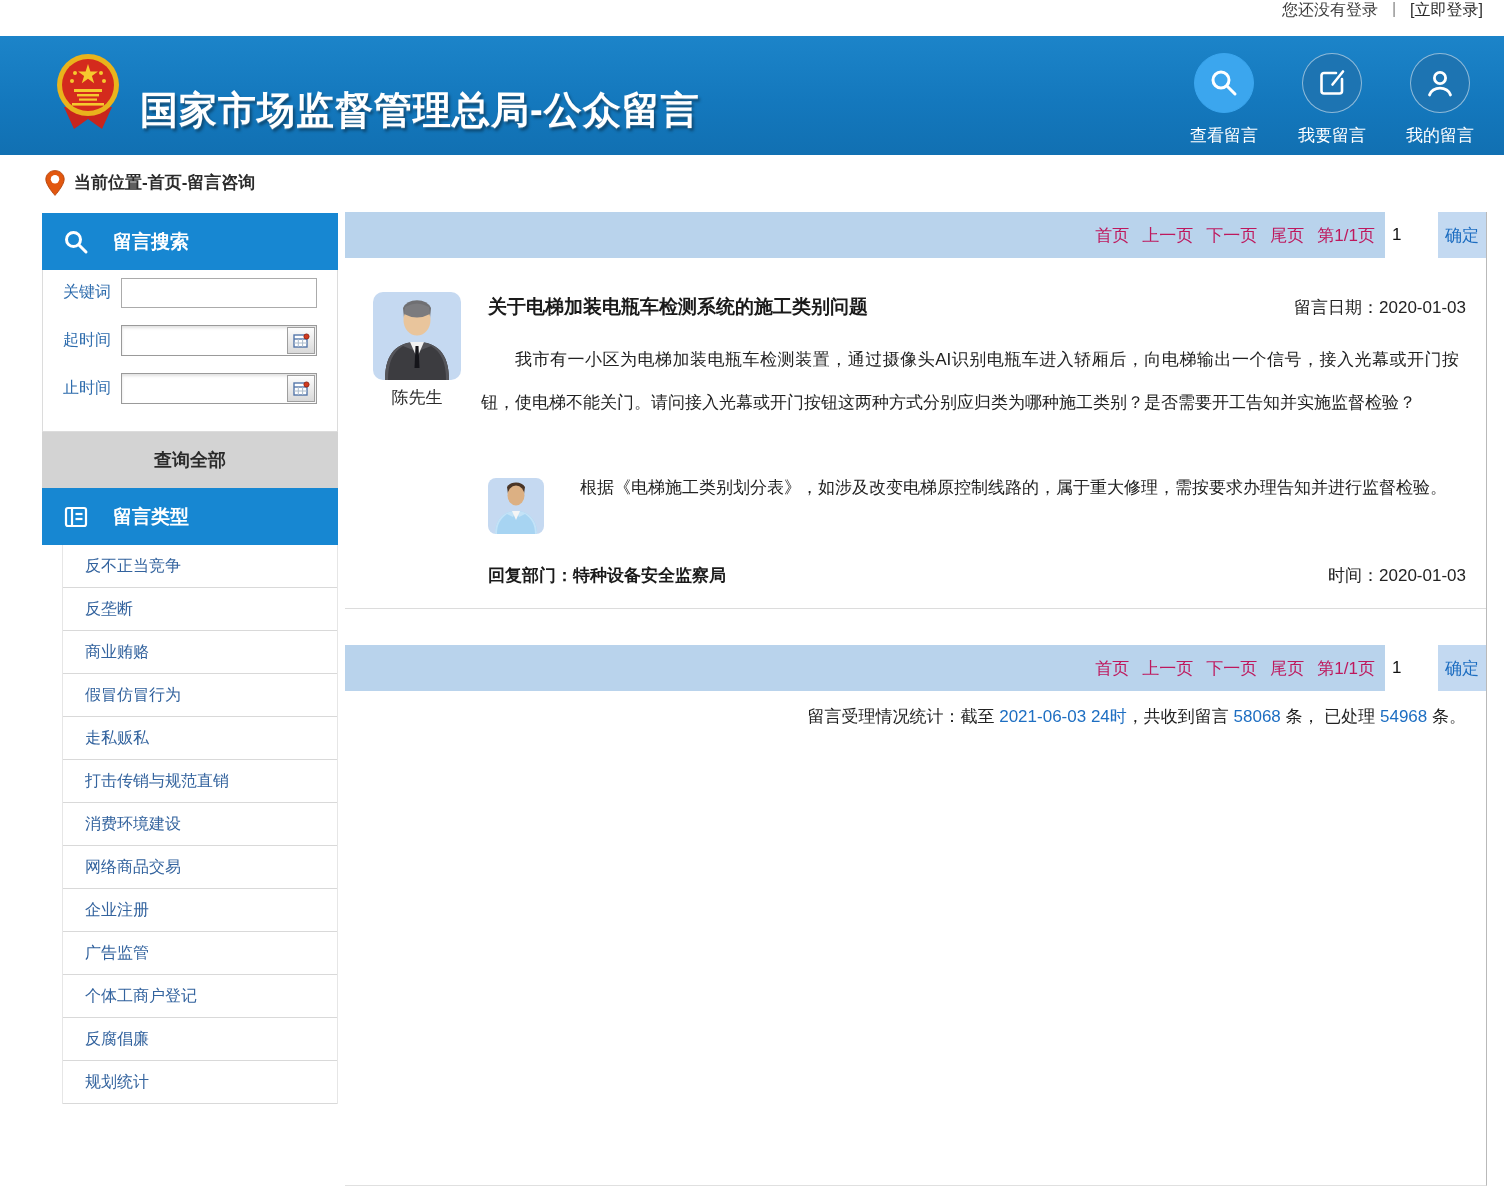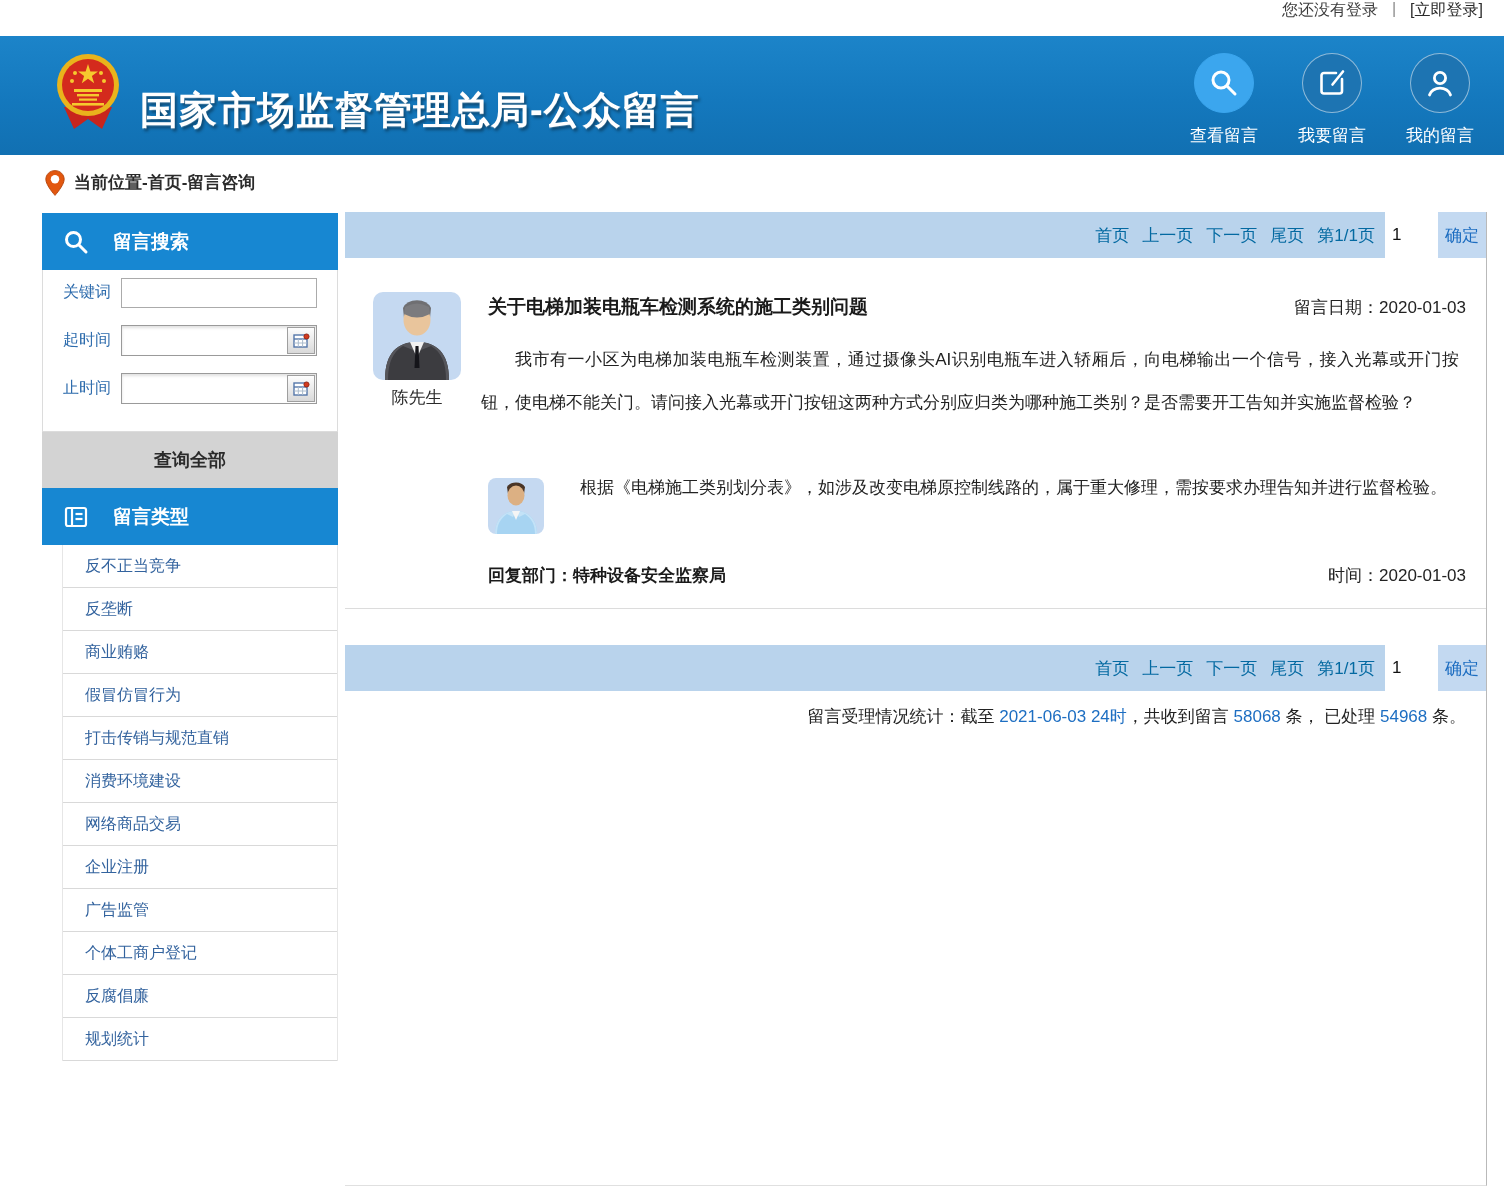--- a/index.html
+++ b/index.html
@@ -56,21 +56,21 @@
   .type-list li { height:43px; border-bottom:1px solid #d9d9d9; display:flex; align-items:center;
                   padding-left:22px; font-size:16px; color:#33639e; cursor:pointer; background:#fff; }
 
   
   .main { position:absolute; left:345px; top:212px; width:1142px; height:974px;
           border-right:1px solid #b9b9b9; border-bottom:1px solid #e0e0e0; background:#fff; }
 
   .pagebar { position:absolute; left:0; right:0; height:46px; display:flex; align-items:stretch; }
   .pagebar.top { top:0; } .pagebar.bottom { top:433px; }
   .pagebar-links { flex:1; background:#b9d3ec; display:flex; align-items:center; justify-content:flex-end;
-                   font-size:17px; color:#0369a1; padding-right:10px; gap:13px; }
+                   font-size:17px; color:#be185d; padding-right:10px; gap:13px; }
   .pagebar-links span { cursor:pointer; white-space:nowrap; }
   .pagebar-links .pageinfo { cursor:default; }
   .page-input { width:46px; background:#fff; display:flex; align-items:center; padding-left:7px;
                 font-size:17px; color:#111; }
   .pagebar-gap { width:7px; background:#fff; }
   .confirm-btn { width:48px; background:#c3d9f1; color:#1b6cc0; display:flex; align-items:center;
                  justify-content:center; font-size:17px; cursor:pointer; }
 
   .avatar-user { position:absolute; left:28px; top:80px; width:88px; height:88px;
                  border-radius:10px; background:#c5d9f1; overflow:hidden; }
@@ -213,20 +213,21 @@
         <line x1="12.5" y1="10" x2="19.5" y2="10"></line>
         <line x1="12.5" y1="15" x2="19.5" y2="15"></line>
       </svg>
       <span class="panel-title">留言类型</span>
     </div>
     <ul class="type-list">
         <li>反不正当竞争</li>
         <li>反垄断</li>
         <li>商业贿赂</li>
         <li>假冒仿冒行为</li>
+        <li>走私贩私</li>
         <li>打击传销与规范直销</li>
         <li>消费环境建设</li>
         <li>网络商品交易</li>
         <li>企业注册</li>
         <li>广告监管</li>
         <li>个体工商户登记</li>
         <li>反腐倡廉</li>
         <li>规划统计</li>
       </ul>
   </div>

